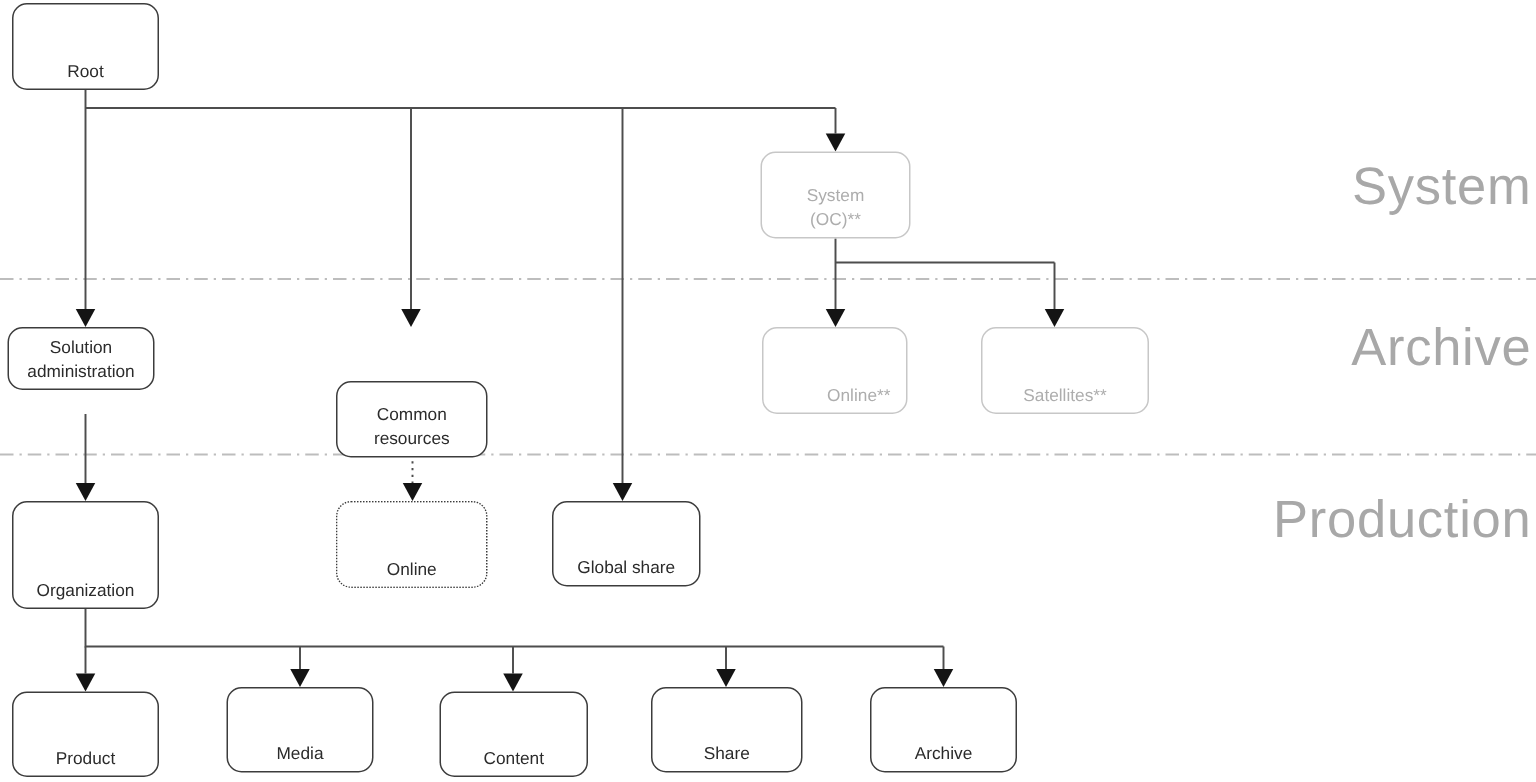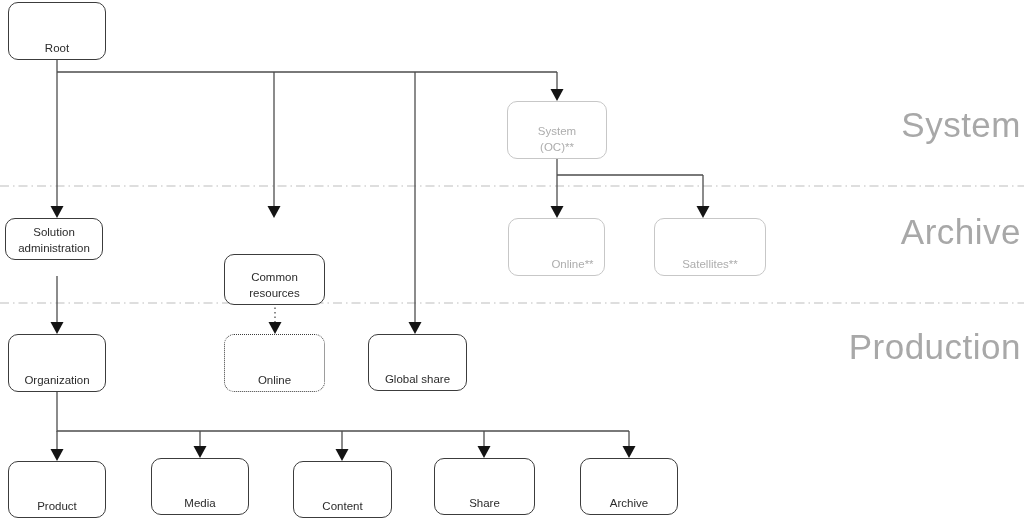--- a/index.html
+++ b/index.html
@@ -90,21 +90,21 @@
   </div>
 
   <div class="node muted" style="left:508px;top:218px;width:97px;height:58px;padding-left:44px;">
     <span>Online**</span>
   </div>
 
   <div class="node muted" style="left:654px;top:218px;width:112px;height:58px;">
     <span>Satellites**</span>
   </div>
 
-  <div class="node" style="left:8px;top:334px;width:98px;height:58px;">
+  <div class="node" style="left:8px;top:334px;width:98px;height:72px;">
     <span>Organization</span>
   </div>
 
   <div class="node dotted" style="left:224px;top:334px;width:101px;height:58px;">
     <span>Online</span>
   </div>
 
   <div class="node" style="left:368px;top:334px;width:99px;height:57px;">
     <span>Global share</span>
   </div>

